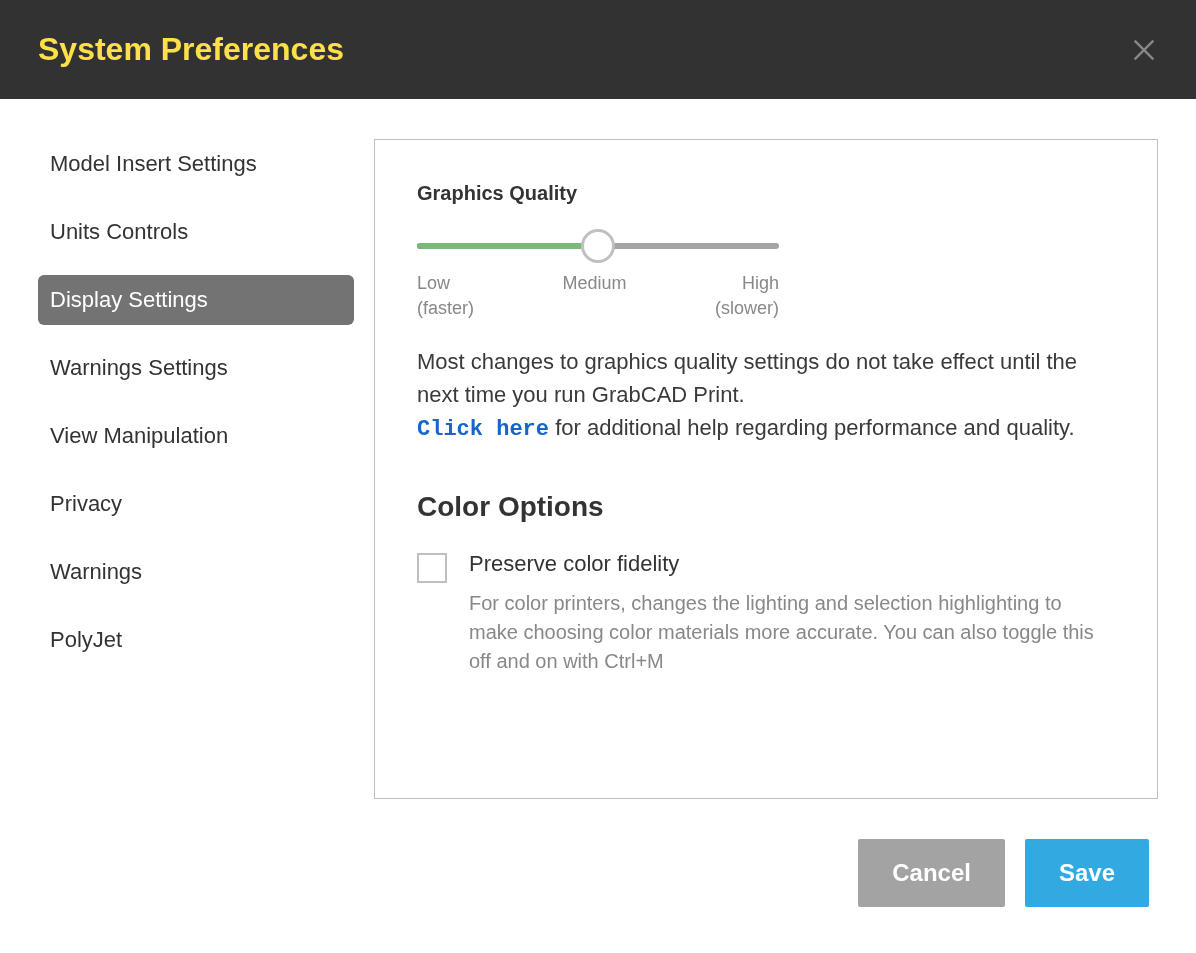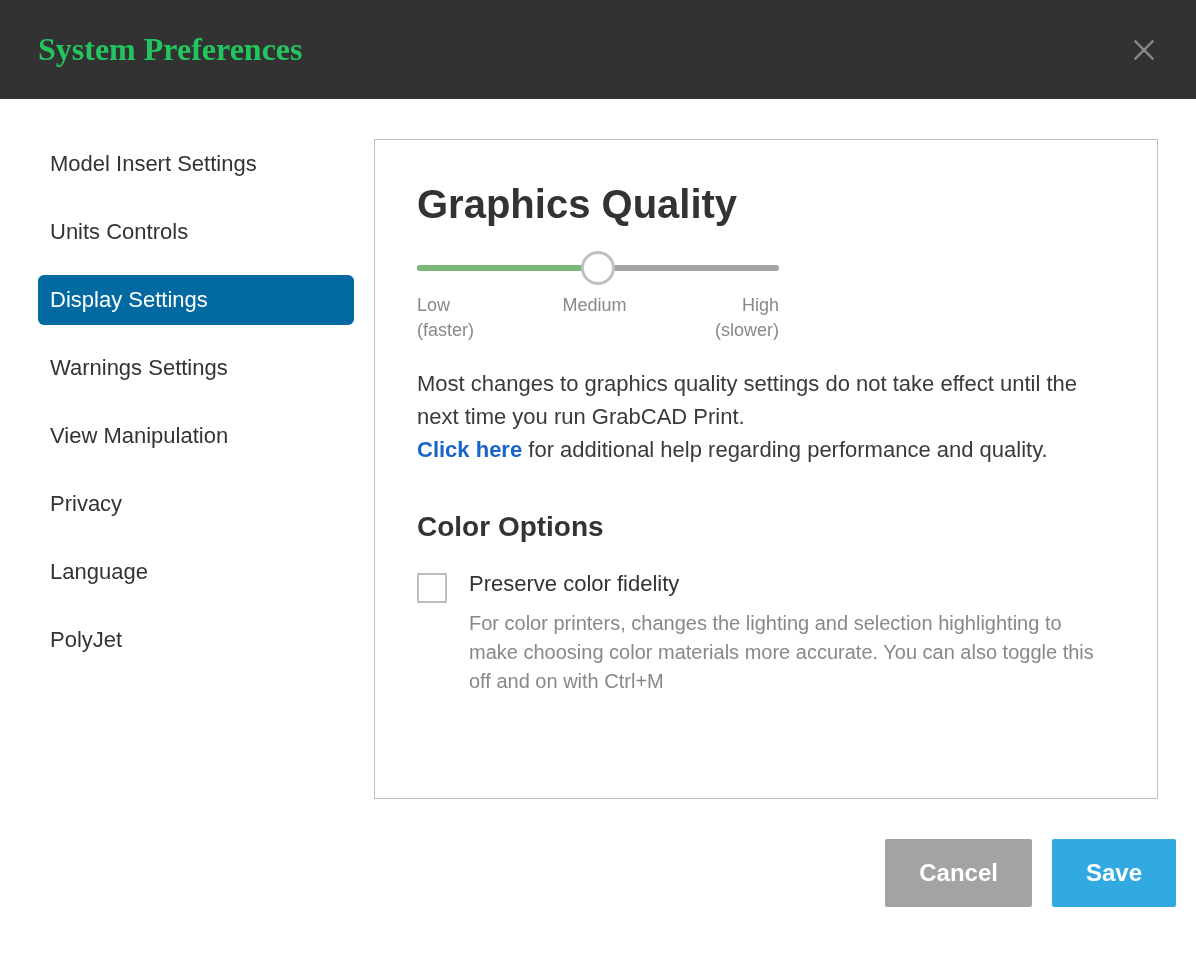--- a/index.html
+++ b/index.html
@@ -16,24 +16,23 @@
     }
     .header {
       background: #323232;
       height: 99px;
       display: flex;
       align-items: center;
       justify-content: space-between;
       padding: 0 38px;
     }
     .title {
-      color: #22c55e;
+      color: #fde047;
       font-size: 32px;
       font-weight: 700;
-      font-family: Liberation Serif, serif;
     }
     .close-icon {
       cursor: pointer;
       display: flex;
       align-items: center;
       justify-content: center;
     }
     .close-icon svg {
       width: 28px;
       height: 28px;
@@ -51,32 +50,32 @@
     .sidebar-item {
       font-size: 22px;
       color: #333;
       padding: 12px 12px;
       border-radius: 6px;
       margin-bottom: 18px;
       cursor: pointer;
       font-weight: 400;
     }
     .sidebar-item.active {
-      background: #0369a1;
+      background: #737373;
       color: #fff;
     }
     .main-panel {
       flex: 1;
       border: 1px solid #bfbfbf;
       padding: 42px 44px 42px 42px;
       margin-left: 20px;
       min-height: 660px;
     }
     .section-heading {
-      font-size: 40px;
+      font-size: 20px;
       font-weight: 700;
       color: #333;
       margin-bottom: 38px;
     }
     .slider-container {
       width: 362px;
       margin-bottom: 18px;
     }
     .slider-track {
       position: relative;
@@ -125,20 +124,21 @@
       font-size: 22px;
       color: #3a3a3a;
       line-height: 1.5;
       margin-bottom: 45px;
     }
     .description a {
       color: #1964c8;
       font-weight: 700;
       text-decoration: none;
       cursor: pointer;
+      font-family: Liberation Mono, monospace;
     }
     .color-section-heading {
       font-size: 28px;
       font-weight: 700;
       color: #333;
       margin-bottom: 28px;
     }
     .checkbox-row {
       display: flex;
       align-items: flex-start;
@@ -162,21 +162,21 @@
     }
     .checkbox-hint {
       font-size: 20px;
       color: #888;
       line-height: 1.45;
     }
     .footer {
       display: flex;
       justify-content: flex-end;
       gap: 20px;
-      padding: 40px 20px 0 0;
+      padding: 40px 47px 0 0;
     }
     .btn {
       font-size: 24px;
       font-weight: 700;
       padding: 20px 34px;
       border: none;
       cursor: pointer;
       border-radius: 2px;
     }
     .btn-cancel {
@@ -202,21 +202,21 @@
 </div>
 
 <div class="content">
   <div class="sidebar">
     <div class="sidebar-item">Model Insert Settings</div>
     <div class="sidebar-item">Units Controls</div>
     <div class="sidebar-item active">Display Settings</div>
     <div class="sidebar-item">Warnings Settings</div>
     <div class="sidebar-item">View Manipulation</div>
     <div class="sidebar-item">Privacy</div>
-    <div class="sidebar-item">Language</div>
+    <div class="sidebar-item">Warnings</div>
     <div class="sidebar-item">PolyJet</div>
   </div>
 
   <div class="main-panel">
     <div class="section-heading">Graphics Quality</div>
 
     <div class="slider-container">
       <div class="slider-track">
         <div class="slider-fill"></div>
         <div class="slider-thumb"></div>

